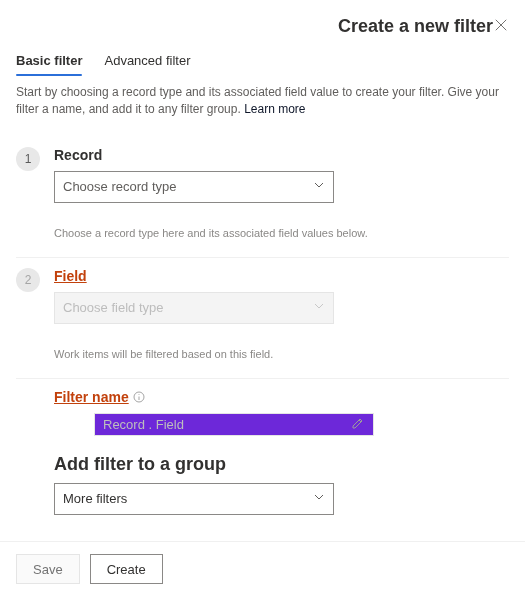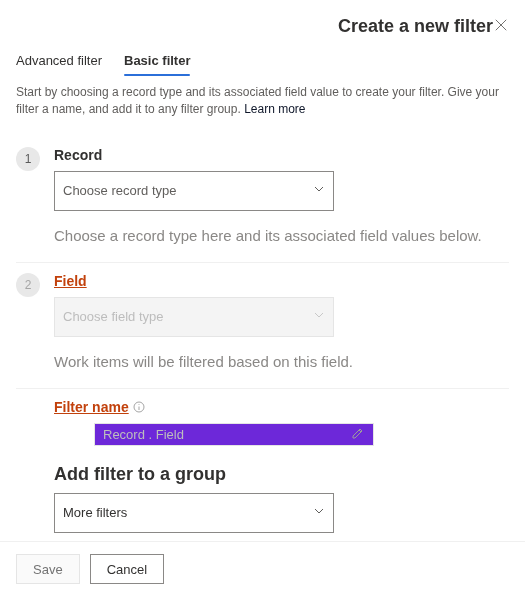--- a/index.html
+++ b/index.html
@@ -24,22 +24,22 @@
   .tab.active::after{ content:""; position:absolute; left:0; right:0; bottom:0; height:2px; background:#2b6fd9; border-radius:2px;}
   .intro { font-size:12px; color:#605e5c; line-height:1.45; margin: 8px 0 18px 0;}
   .intro a { color:#0f172a; text-decoration:none; }
   .step { display:flex; gap:14px; padding: 10px 0 18px 0; border-bottom:1px solid #f0f0f0;}
   .step.noborder { border-bottom:none;}
   .num { width:24px; height:24px; min-width:24px; border-radius:50%; background:#e8e8e8; color:#5a5a5a; font-size:12px; display:flex; align-items:center; justify-content:center; margin-top:0;}
   .num.dim { color:#a5a5a5;}
   .stepbody { flex:1; }
   .label { font-size:14px; font-weight:600; margin-bottom:8px; display:flex; align-items:center; gap:4px;}
   .label.dim { color:#c2410c; font-weight:600;text-decoration:underline;}
-  .hint { font-size:15px; color:#8a8886; margin-top:16px;}
-  .select { width:280px; height:40px; border:1px solid #8a8886; background:#fff; display:flex; align-items:center; justify-content:space-between; padding:0 8px; font-size:13px; color:#605e5c; cursor:pointer;}
+  .hint { font-size:11px; color:#8a8886; margin-top:24px;}
+  .select { width:280px; height:32px; border:1px solid #8a8886; background:#fff; display:flex; align-items:center; justify-content:space-between; padding:0 8px; font-size:13px; color:#605e5c; cursor:pointer;}
   .select.disabled { border:1px solid #e5e5e5; background:#f4f4f4; color:#bdbdbd; cursor:default;}
   .select .chev { color:#605e5c;}
   .select.disabled .chev { color:#c8c8c8;}
   .select .chev svg { width:12px; height:12px;}
   .input { width:280px; height:23px; border:1px solid #e5e5e5; background:#6d28d9; display:flex; align-items:center; justify-content:space-between; padding:0 8px; font-size:13px; color:#bdbdbd;margin-left:40px;}
   .input .pencil { color:#9b9b9b;}
   .input .pencil svg{ width:14px; height:14px;}
   .section-gap { height:8px;}
   .info-icon { width:12px; height:12px; color:#a5a5a5;}
   .info-icon svg { width:12px; height:12px; display:block;}
@@ -59,22 +59,22 @@
       <span>
         <svg viewBox="0 0 16 16" stroke="currentColor" stroke-width="1" fill="none">
             <line x1="2" y1="2" x2="14" y2="14"></line>
             <line x1="14" y1="2" x2="2" y2="14"></line>
           </svg>
       </span>
     </div>
   </div>
 
   <div class="tabs">
+    <div class="tab active">Basic filter</div>
     <div class="tab">Advanced filter</div>
-    <div class="tab active">Basic filter</div>
   </div>
 
   <div class="intro">
     <span>Start by choosing a record type and its associated field value to create your filter. Give your filter a name, and add it to any filter group. </span><a href="#">Learn more</a>
   </div>
 
   <div class="step">
     <div class="num">1</div>
     <div class="stepbody">
       <div class="label">Record</div>
@@ -141,14 +141,14 @@
           </span>
         </div>
       </div>
     </div>
   </div>
 
 </div>
 
 <div class="footer">
   <div class="btn primary-disabled">Save</div>
-  <div class="btn">Cancel</div>
+  <div class="btn">Create</div>
 </div>
 
 </body></html>

